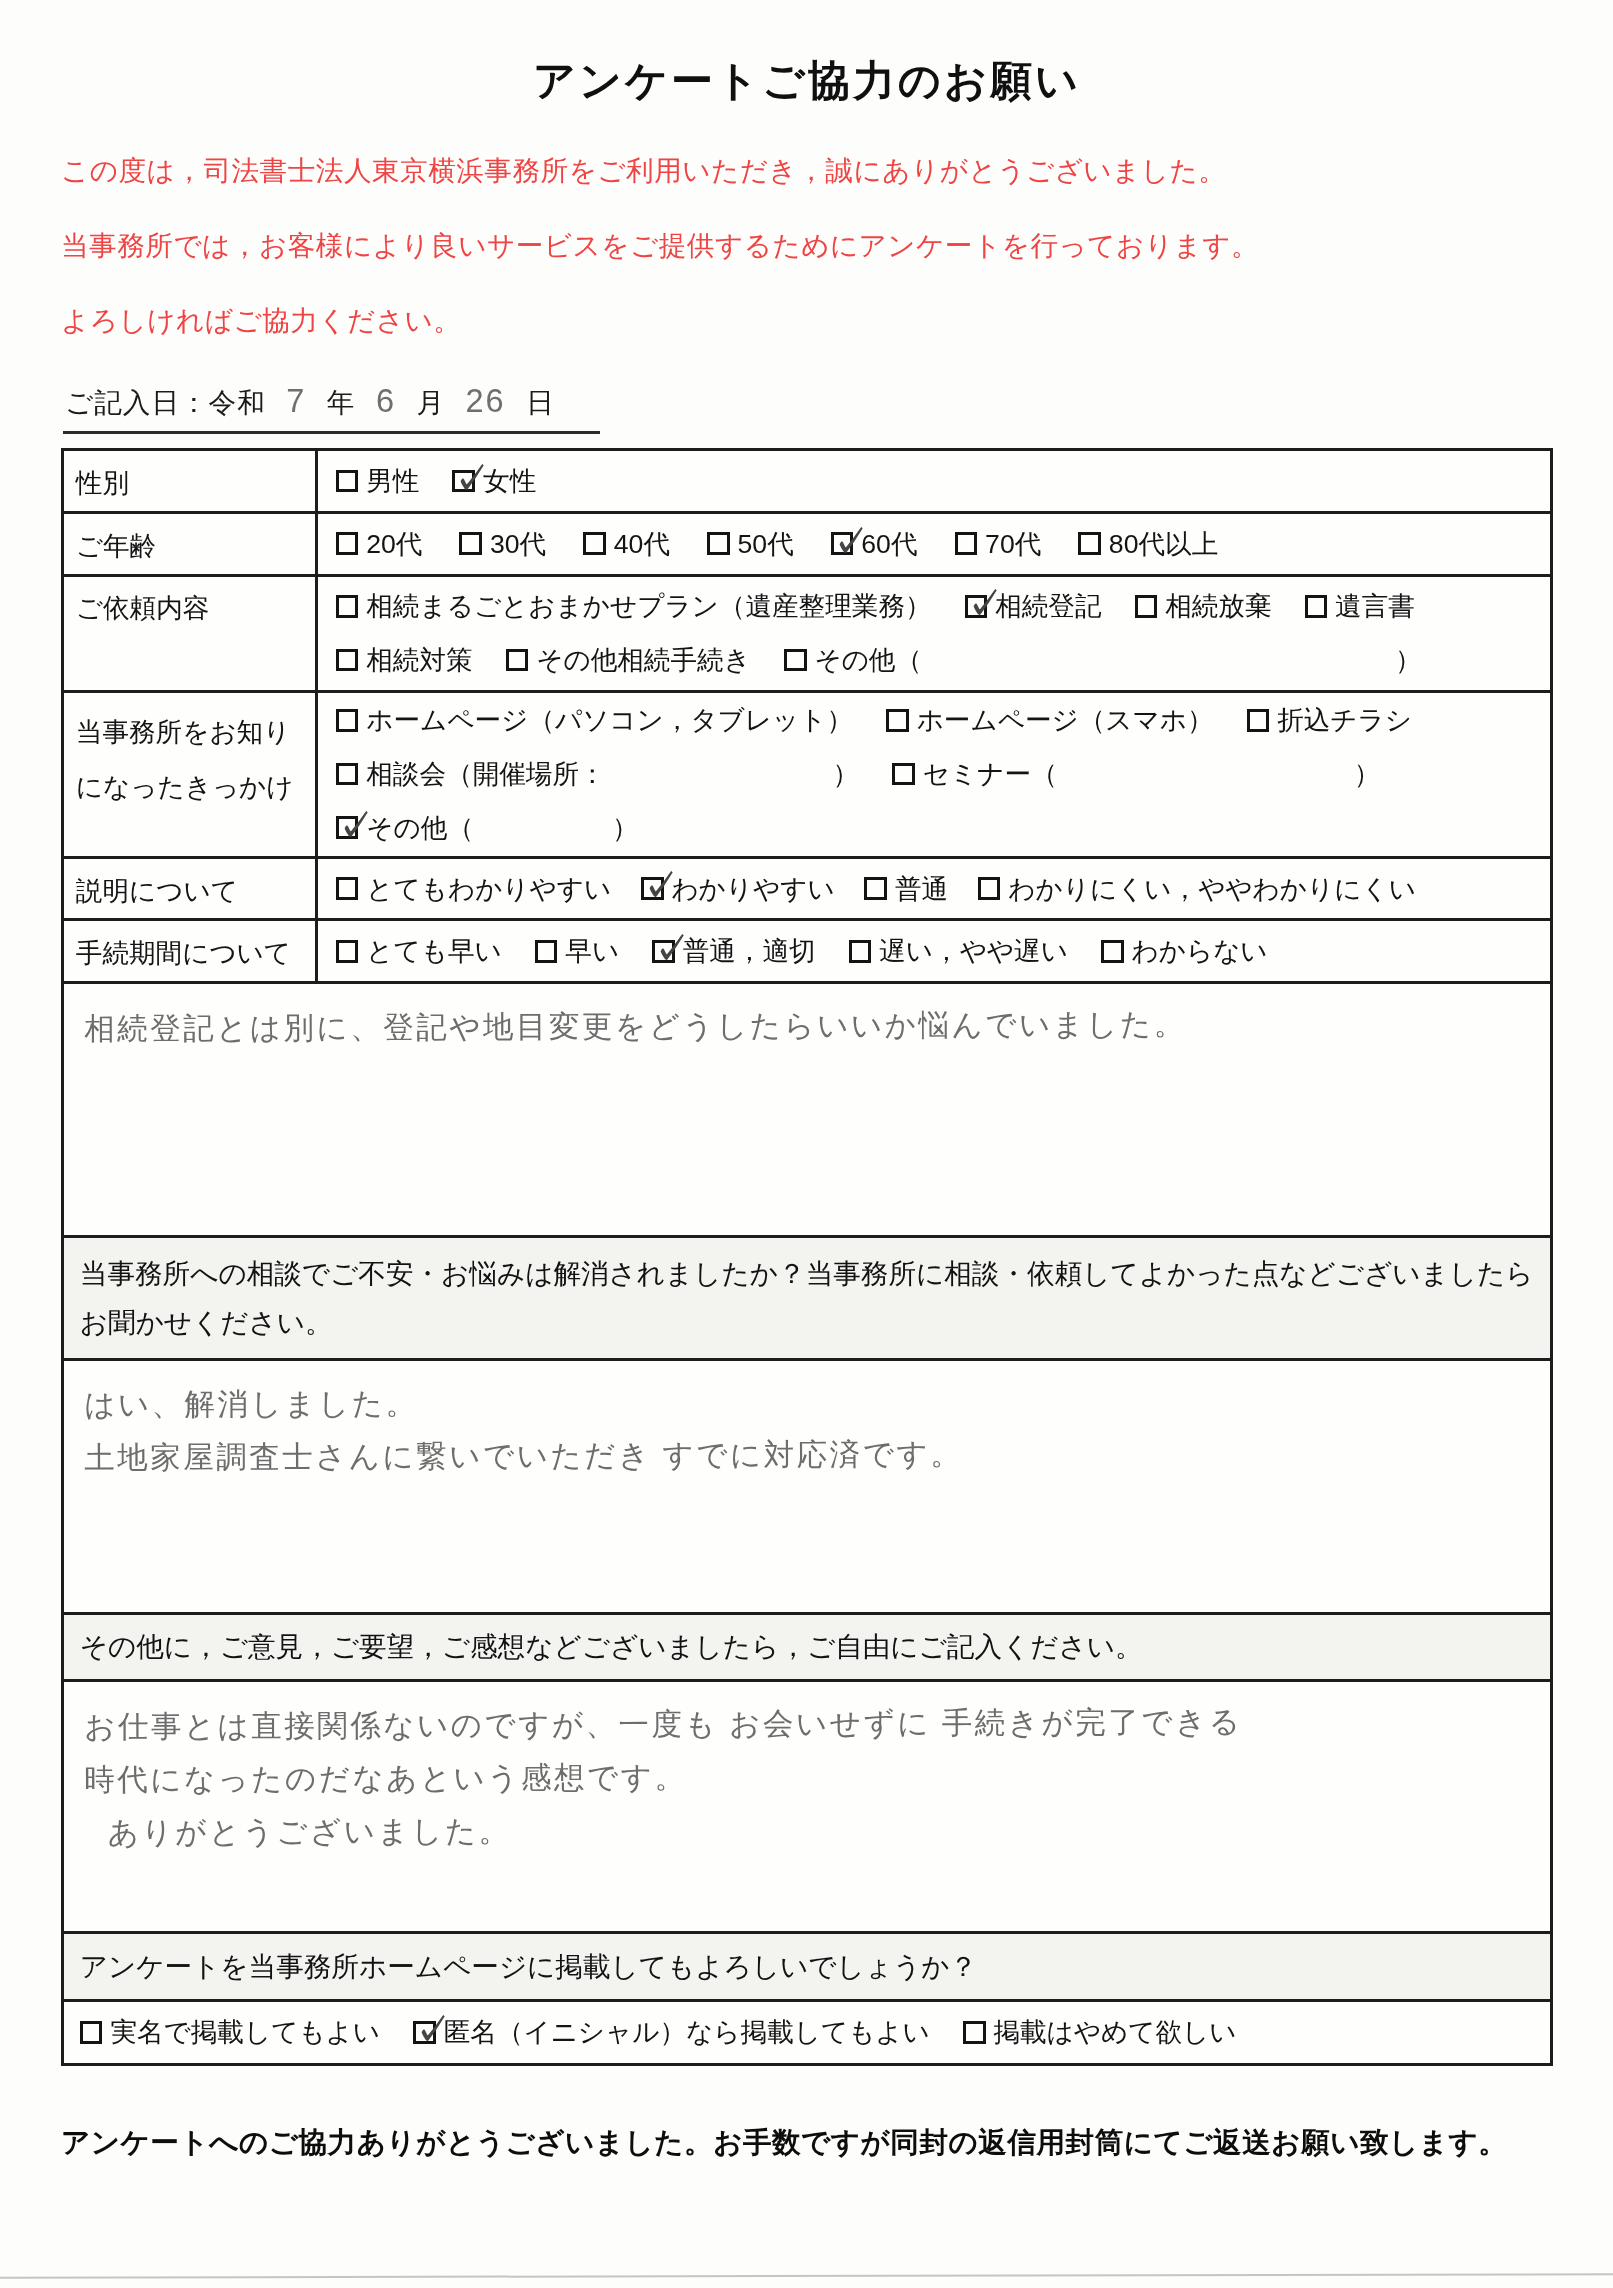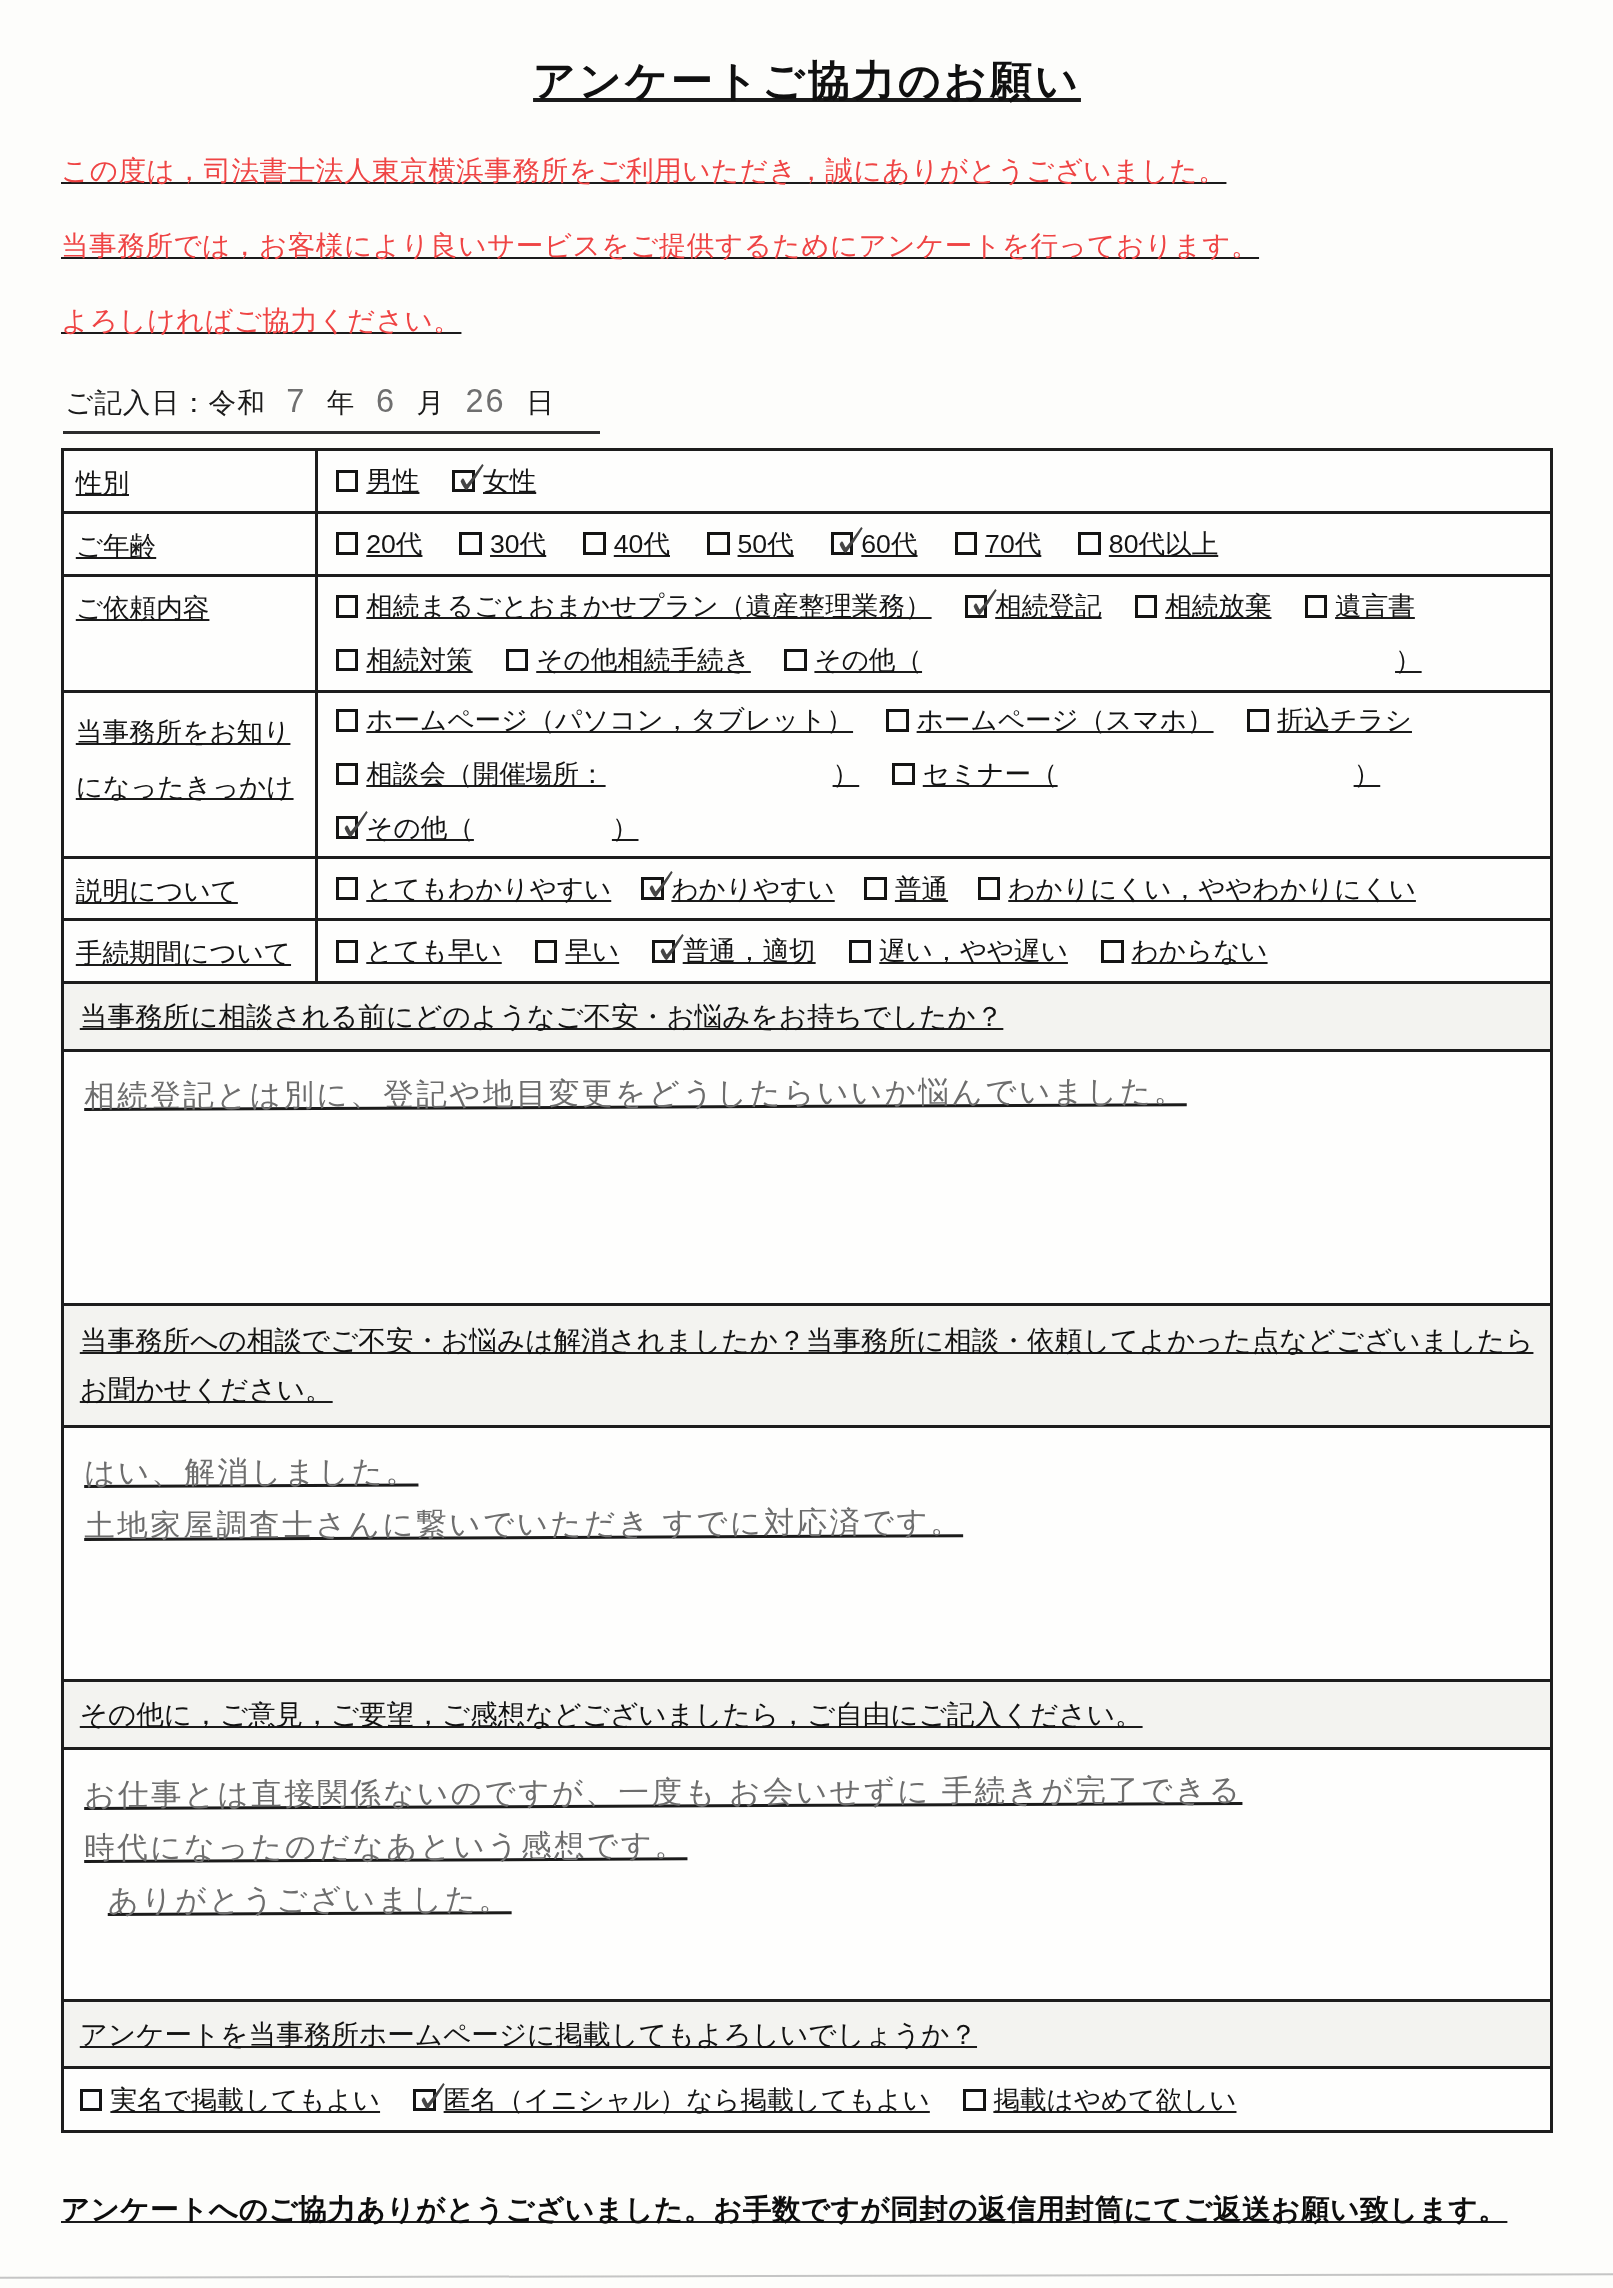--- a/index.html
+++ b/index.html
@@ -6,21 +6,21 @@
   html,body { width:1614px; }
   body {
     height: 2288px;
     background: #ffffff;
     font-family: "Liberation Sans", sans-serif;
     color: #1b1b1b;
     position: relative;
     overflow: hidden;
   }
   .page { position: absolute; inset: 0; background: #fdfdfb; }
-  .content { padding: 53px 61px 0 61px; text-decoration: underline; }
+  .content { padding: 53px 61px 0 61px; }
 
   .title { text-align: center; font-size: 42px; font-weight: bold; letter-spacing: 3px; color: #101010; }
 
   .intro { margin-top: 23.6px; font-size: 27.6px; line-height: 75px; color: #ef4444; letter-spacing: 0.5px; }
 
   .date-line {
     margin-top: 25.6px; margin-left: 2px;
     font-size: 27.6px; display: inline-block;
     border-bottom: 3px solid #2c2c2c;
     padding: 0 45px 9.9px 2px; letter-spacing: 1px;
@@ -304,23 +304,20 @@
               <span class="txt">遅い，やや遅い</span>
             </span>
             <span class="opt">
               <span class="cb"></span>
               <span class="txt">わからない</span>
             </span>
           </div>
         </div>
       </div>
 
-      <div class="row qhead h-q1head">
-        <div class="cell-full">当事務所に相談される前にどのようなご不安・お悩みをお持ちでしたか？</div>
-      </div>
       <div class="row h-q1ans">
         <div class="answer-area">
           <div class="hwline">相続登記とは別に、登記や地目変更をどうしたらいいか悩んでいました。</div>
         </div>
       </div>
 
       <div class="row qhead h-q2head">
         <div class="cell-full" style="line-height:49px;">当事務所への相談でご不安・お悩みは解消されましたか？当事務所に相談・依頼してよかった点などございましたらお聞かせください。</div>
       </div>
       <div class="row h-q2ans">

